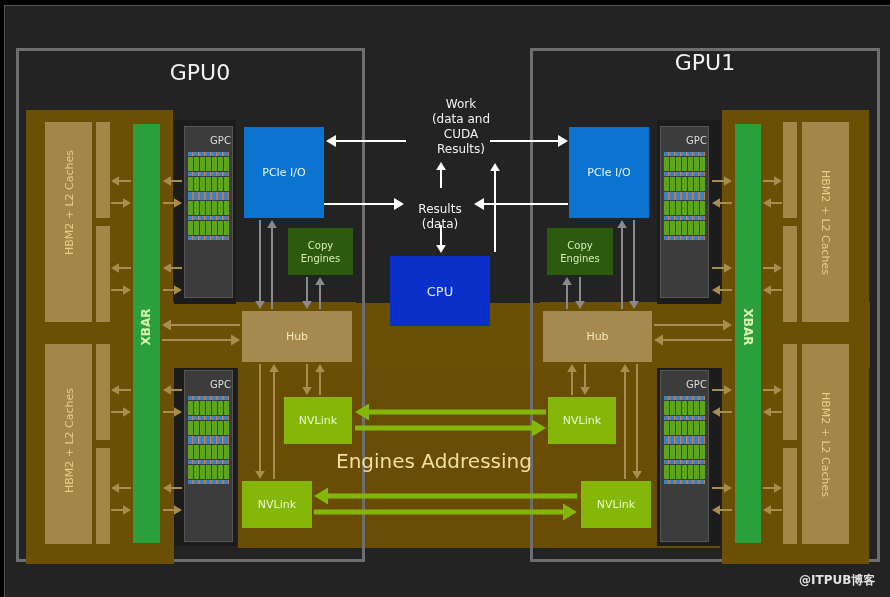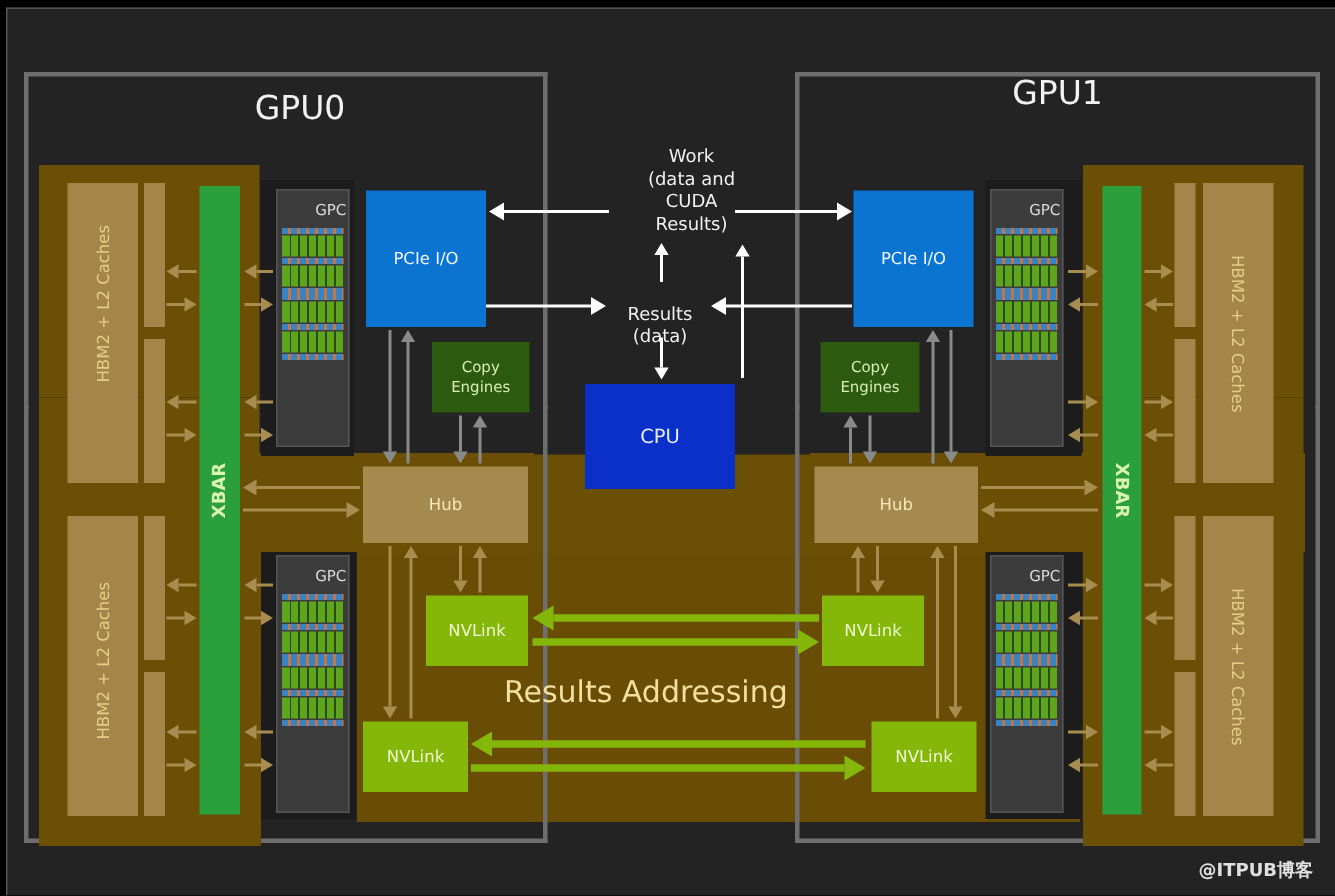--- a/index.html
+++ b/index.html
@@ -165,21 +165,21 @@
   <div>Work</div>
   <div>(data and</div>
   <div>CUDA</div>
   <div>Results)</div>
 </div>
 <div class="abs label-white" style="left:395px;top:190px;width:90px;margin-top:12px;">
   <div>Results</div>
   <div>(data)</div>
 </div>
 
-<div class="abs phys" style="left:336px;top:449px;">Results Addressing</div>
+<div class="abs phys" style="left:336px;top:449px;">Engines Addressing</div>
 <div class="abs watermark" style="left:799px;top:572px;">@ITPUB博客</div>
 
 <svg id="arrows" width="890" height="597">
     <g>
       <line x1="406" y1="141" x2="336" y2="141" stroke="#ffffff" stroke-width="2"></line>
       <polygon points="326,141 336,135 336,147" fill="#ffffff"></polygon>
     </g>
     <g>
       <line x1="490" y1="141" x2="558" y2="141" stroke="#ffffff" stroke-width="2"></line>
       <polygon points="568,141 558,147 558,135" fill="#ffffff"></polygon>

